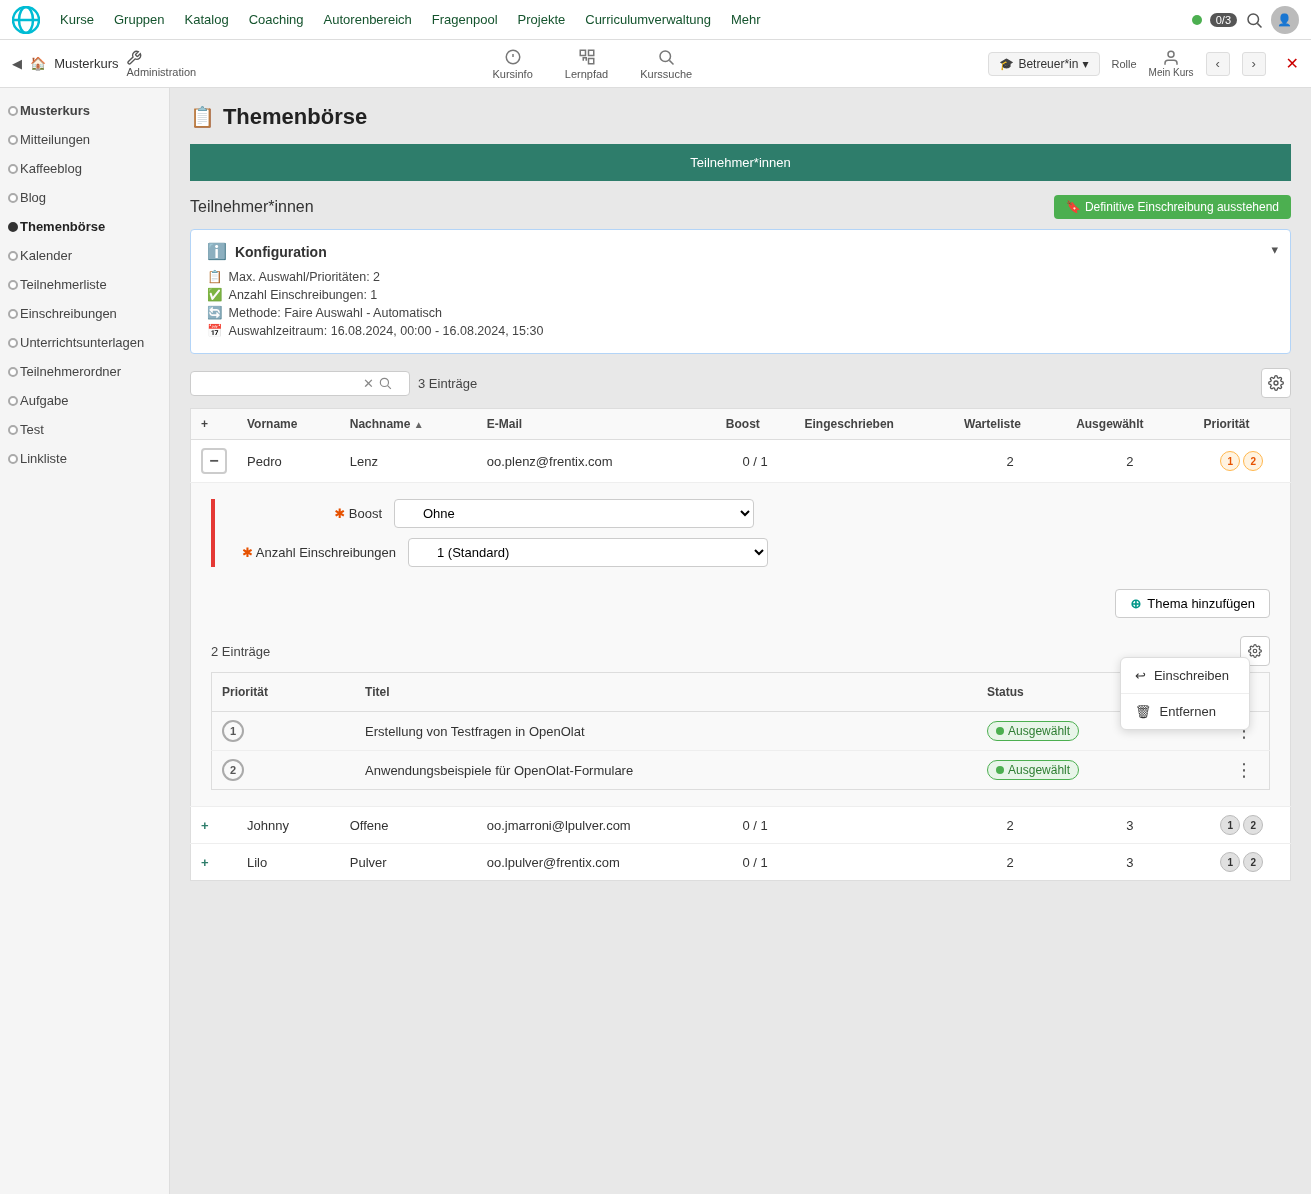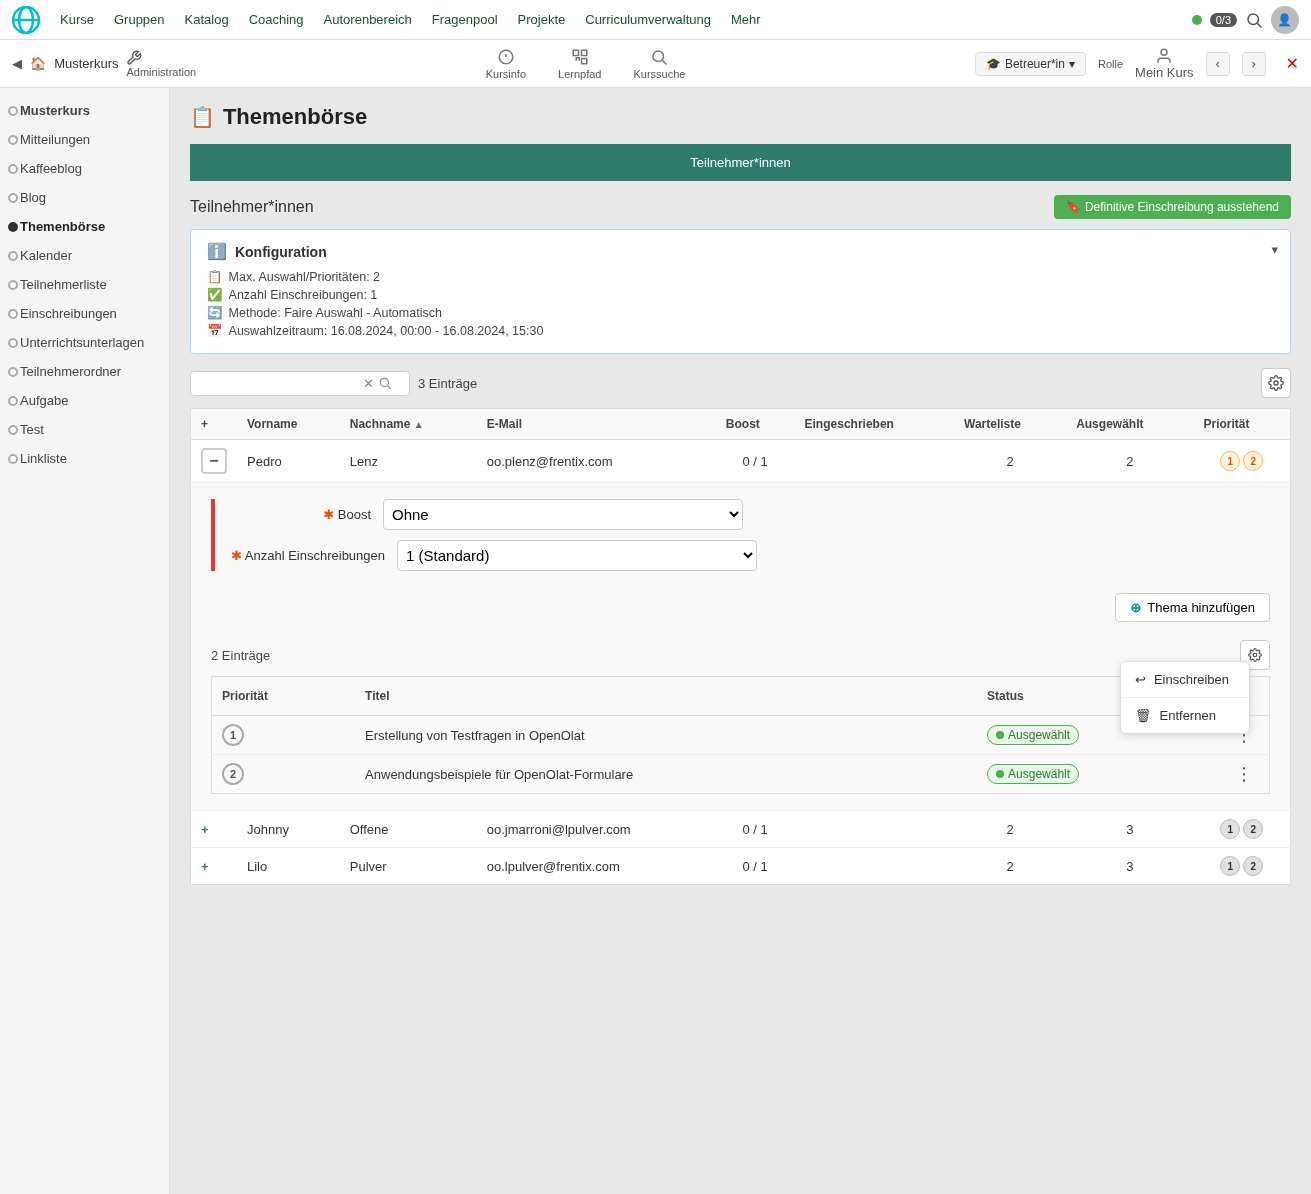--- a/index.html
+++ b/index.html
@@ -34,21 +34,21 @@
       padding: 0 12px;
       height: 48px;
       gap: 16px;
     }
     .course-bar-left { display: flex; align-items: center; gap: 8px; color: #555; font-size: 13px; }
     .course-bar-center { display: flex; align-items: center; gap: 32px; flex: 1; justify-content: center; }
     .course-bar-center-item { display: flex; flex-direction: column; align-items: center; gap: 2px; color: #555; font-size: 11px; cursor: pointer; }
     .course-bar-center-item svg { color: #777; }
     .course-bar-right { display: flex; align-items: center; gap: 12px; }
     .role-btn { background: #f5f5f5; border: 1px solid #ddd; border-radius: 4px; padding: 4px 10px; font-size: 12px; cursor: pointer; display: flex; align-items: center; gap: 4px; }
-    .mein-kurs { display: flex; flex-direction: column; align-items: center; font-size: 13px; color: #555; }
+    .mein-kurs { display: flex; flex-direction: column; align-items: center; font-size: 10px; color: #555; }
     .nav-arrow { background: #f5f5f5; border: 1px solid #ddd; border-radius: 3px; width: 24px; height: 24px; display: flex; align-items: center; justify-content: center; cursor: pointer; color: #555; }
     .close-x { color: #c00; font-size: 16px; cursor: pointer; margin-left: 8px; }
 
     
     .main-layout { display: flex; height: calc(100vh - 88px); }
 
     
     .sidebar {
       width: 170px; background: #f5f5f5; border-right: 1px solid #ddd;
       overflow-y: auto; flex-shrink: 0;
@@ -133,22 +133,22 @@
     
     .expanded-row td { padding: 0; background: #f9f9f9; }
     .expanded-content {
       padding: 16px 20px;
       display: flex; flex-direction: column; gap: 12px;
     }
     .form-row { display: flex; align-items: center; gap: 12px; }
     .form-label { font-size: 13px; font-weight: 500; text-align: right; min-width: 140px; }
     .required-star { color: #e65100; }
     .form-select {
-      flex: 1; border: 1px solid #ccc; border-radius: 4px; padding: 5px 4px;
-      font-size: 15px; background: #fff; max-width: 360px;
+      flex: 1; border: 1px solid #ccc; border-radius: 4px; padding: 5px 24px;
+      font-size: 13px; background: #fff; max-width: 360px;
     }
 
     
     .thema-section { margin-top: 10px; }
     .thema-add-btn {
       background: #fff; border: 1px solid #ccc; border-radius: 4px;
       padding: 6px 14px; font-size: 13px; cursor: pointer;
       display: flex; align-items: center; gap: 6px;
       margin-left: auto; margin-bottom: 10px;
     }
@@ -453,21 +453,21 @@
             <div class="pri-circles" style="justify-content:center;">
               <div class="pri-c active">1</div>
               <div class="pri-c active">2</div>
             </div>
           </td>
         </tr>
 
         <tr class="expanded-row">
           <td colspan="9">
             <div class="expanded-content">
-              <div style="display:flex;gap:16px;">
+              <div style="display:flex;gap:27px;">
                 <div style="width:4px;background:#e53935;align-self:stretch;"></div>
                 <div style="flex:1;">
                   <div class="form-row" style="margin-bottom:10px;">
                     <span class="form-label">
                       <span class="required-star">✱</span>
                       <span>Boost</span>
                     </span>
                     <select class="form-select"><option>Ohne</option><option>Mit Boost</option></select>
                   </div>
                   <div class="form-row">

